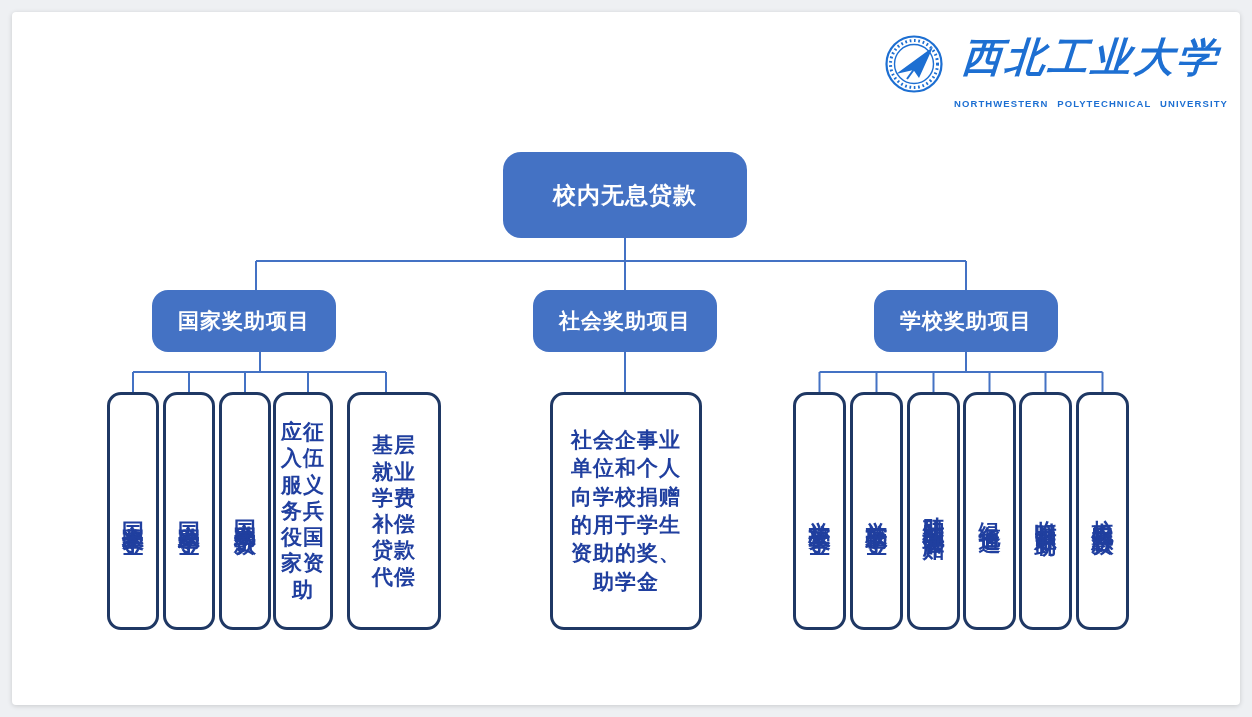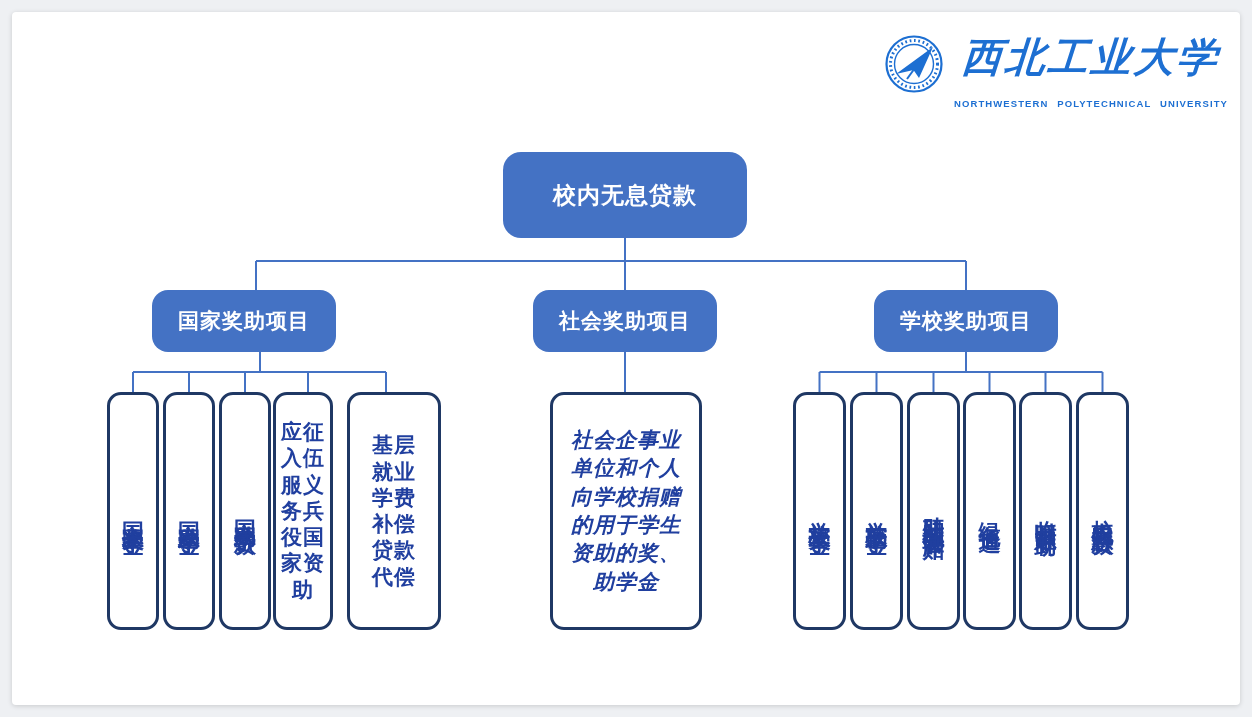--- a/index.html
+++ b/index.html
@@ -51,21 +51,21 @@
   .leaf.vert span{
     writing-mode:vertical-rl;text-orientation:upright;
     font-size:22px;letter-spacing:3px;line-height:1;
   }
   .leaf.wrap2 span{
     display:block;width:46px;font-size:21px;letter-spacing:1px;
     line-height:1.25;text-align:center;word-break:break-all;
   }
   .leaf.wrap5 span{
     display:block;width:112px;font-size:21px;letter-spacing:1px;
-    line-height:1.35;text-align:center;font-style:italic;
+    line-height:1.35;text-align:center;
   }
   #leaf-n1{left:107px;width:52px;}
   #leaf-n2{left:163px;width:52px;}
   #leaf-n3{left:219px;width:52px;}
   #leaf-n4{left:273px;width:60px;}
   #leaf-n5{left:347px;width:94px;}
   #leaf-s1{left:550px;width:152px;}
   #leaf-c1{left:793px;width:53px;}
   #leaf-c2{left:850px;width:53px;}
   #leaf-c3{left:907px;width:53px;}

